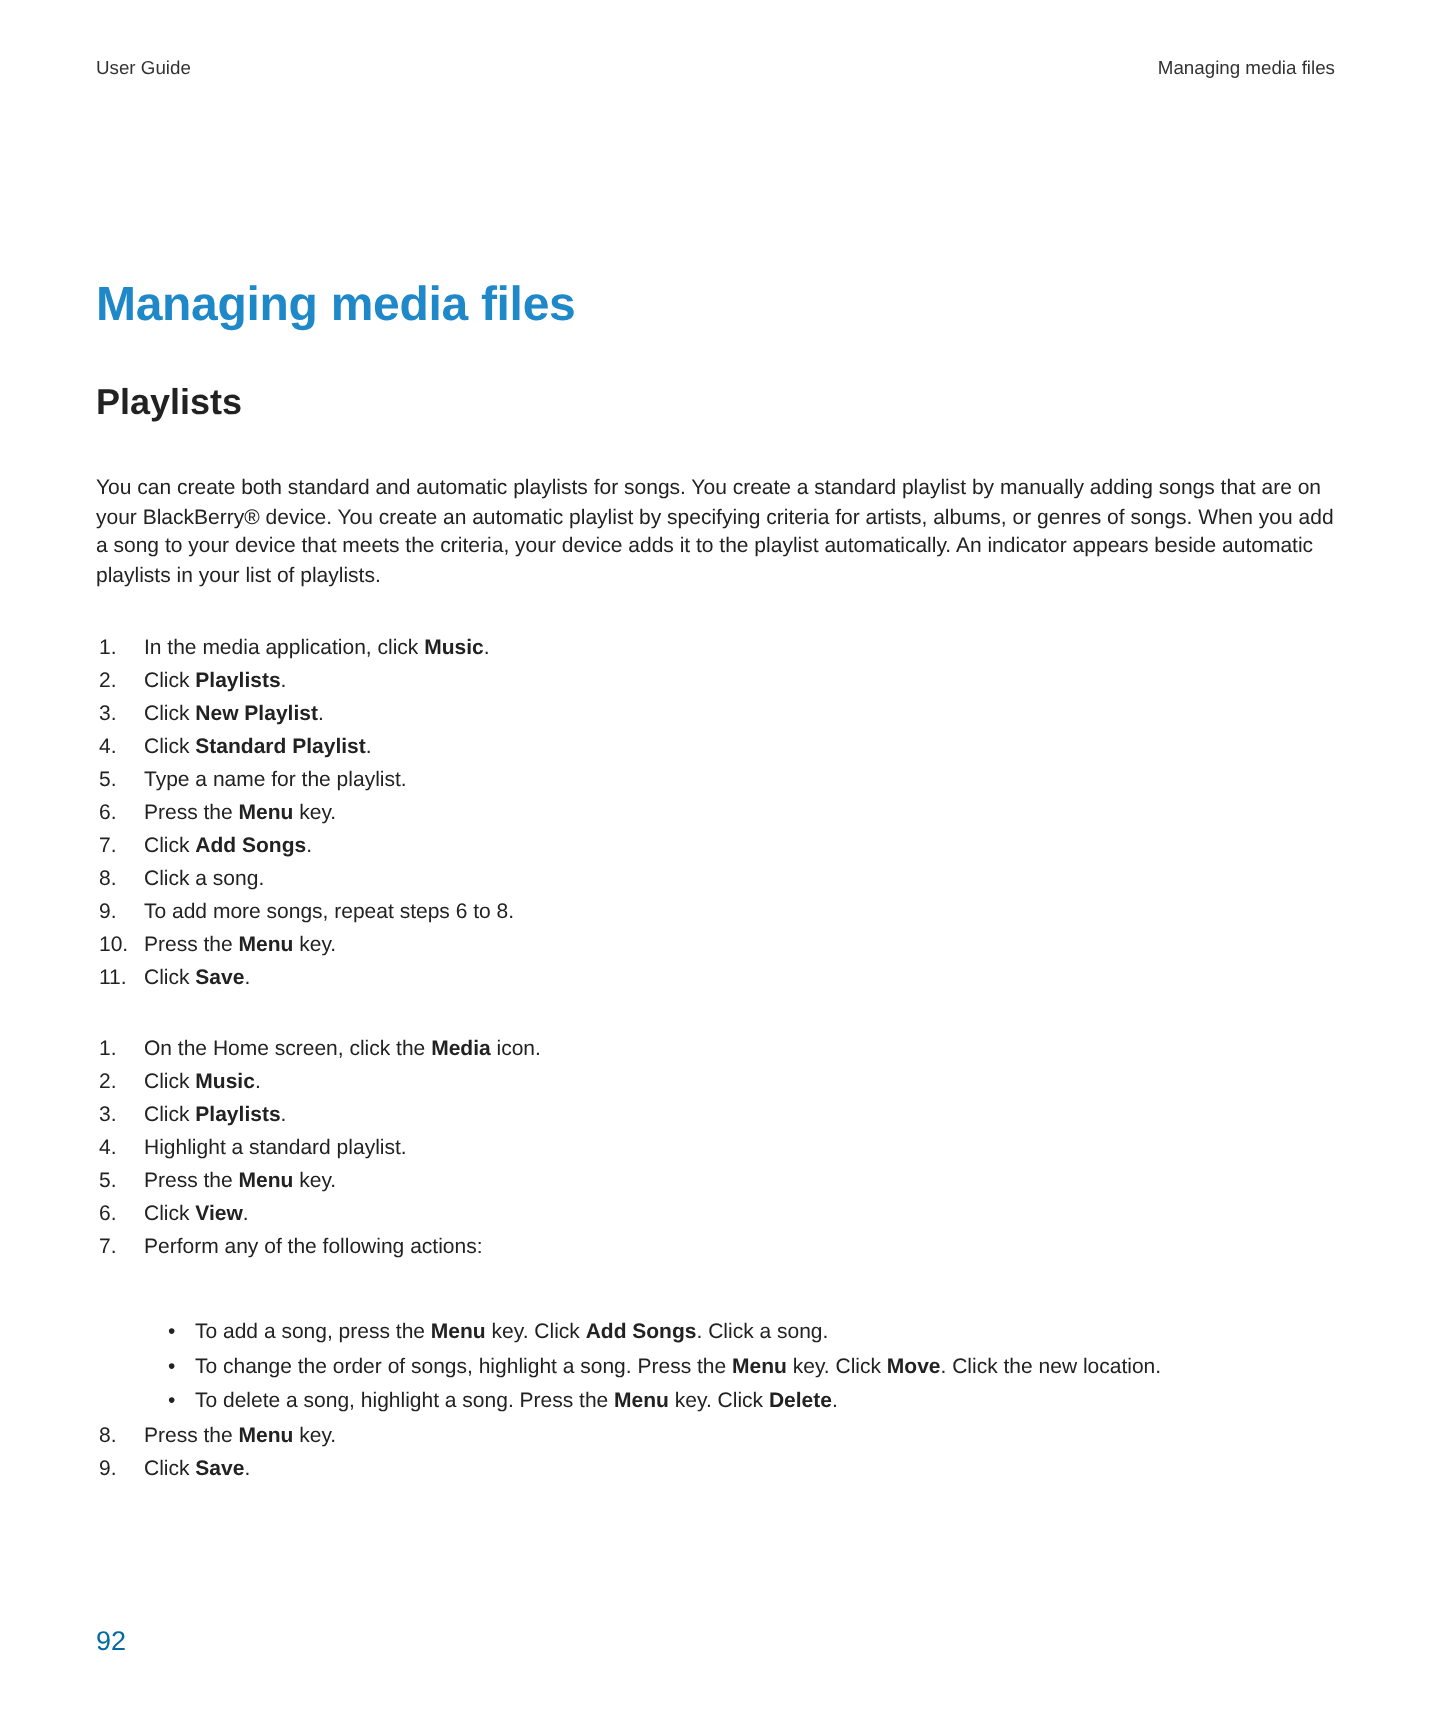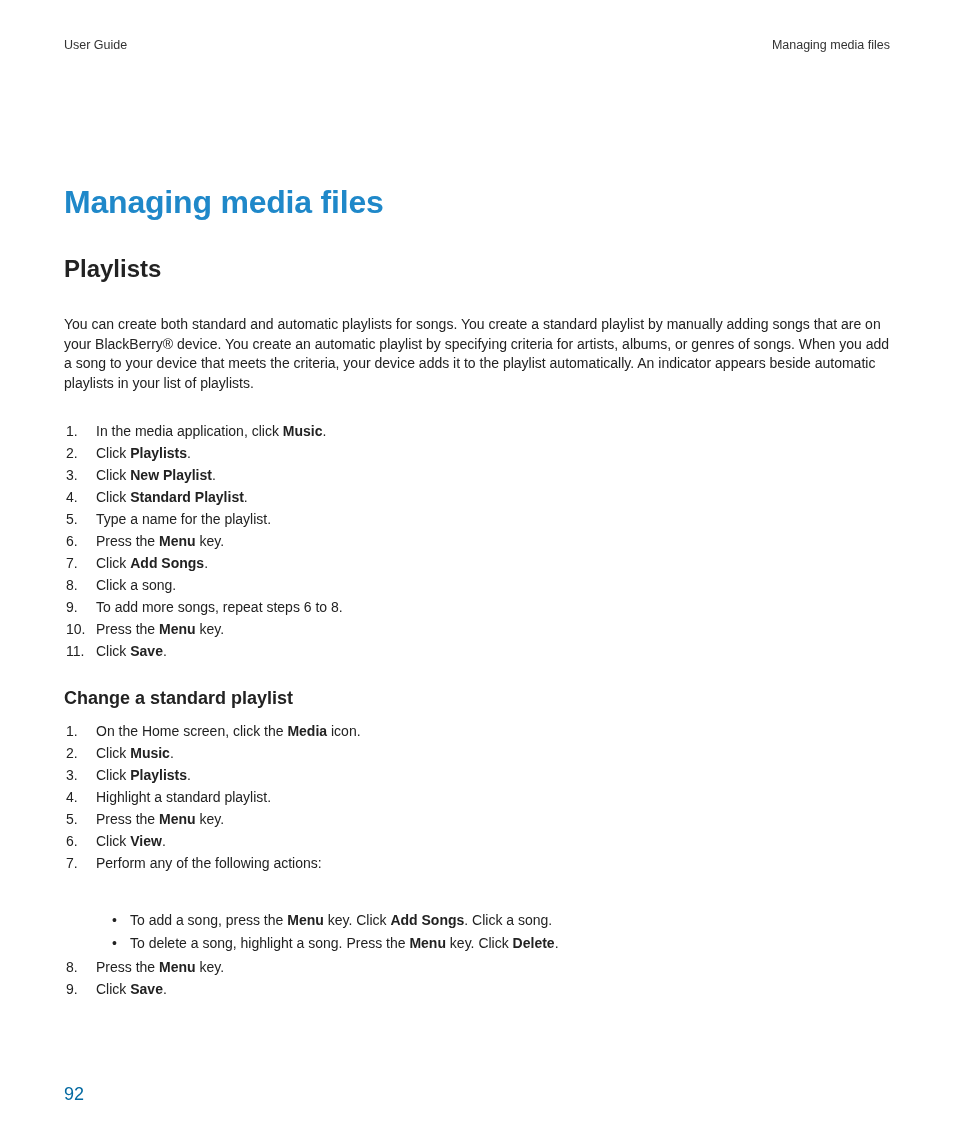--- a/index.html
+++ b/index.html
@@ -149,21 +149,20 @@
       <li>
         <span class="num">10.</span>
         <span class="txt">Press the <b>Menu</b> key.</span>
       </li>
       <li>
         <span class="num">11.</span>
         <span class="txt">Click <b>Save</b>.</span>
       </li>
     </ol>
 
-  <h3 class="subsection-title">Change a standard playlist</h3>
   <ol class="numbered-list" id="change-list" style="margin-bottom:4px;">
       <li>
         <span class="num">1.</span>
         <span class="txt">On the Home screen, click the <b>Media</b> icon.</span>
       </li>
       <li>
         <span class="num">2.</span>
         <span class="txt">Click <b>Music</b>.</span>
       </li>
       <li>
@@ -187,20 +186,23 @@
         <span class="txt">Perform any of the following actions:</span>
       </li>
       <li style="display: flex; margin-top: 32px;">
         <span class="num">&nbsp;</span>
         <span class="txt">
           <ul class="bullet-list">
             <li>
               <span>To add a song, press the <b>Menu</b> key. Click <b>Add Songs</b>. Click a song.</span>
             </li>
             <li>
+              <span>To change the order of songs, highlight a song. Press the <b>Menu</b> key. Click <b>Move</b>. Click the new location.</span>
+            </li>
+            <li>
               <span>To delete a song, highlight a song. Press the <b>Menu</b> key. Click <b>Delete</b>.</span>
             </li>
           </ul>
         </span>
       </li>
       <li>
         <span class="num">8.</span>
         <span class="txt">Press the <b>Menu</b> key.</span>
       </li>
       <li>

